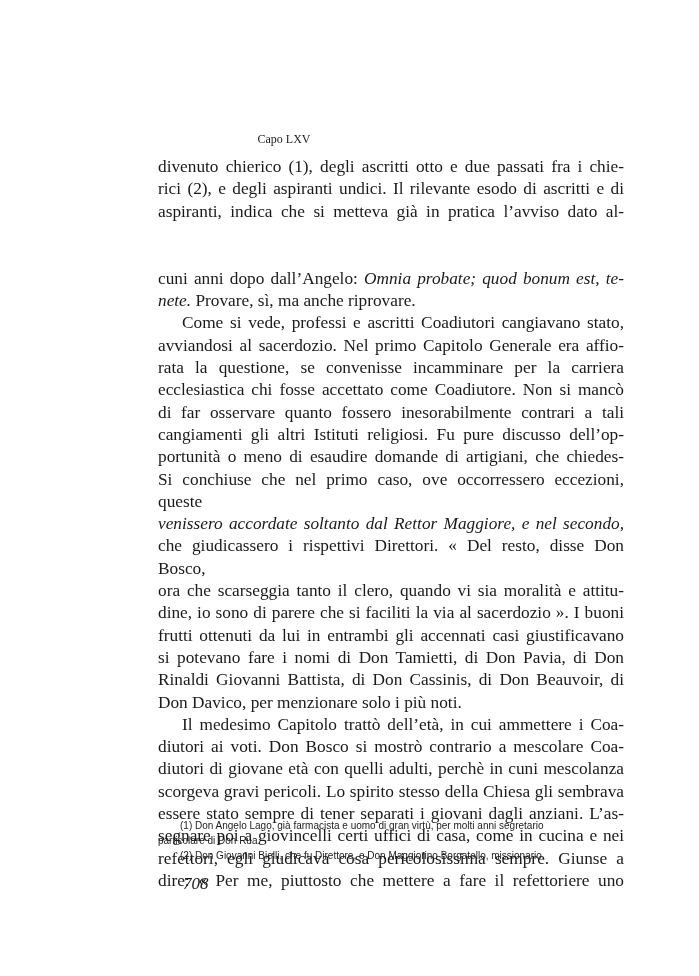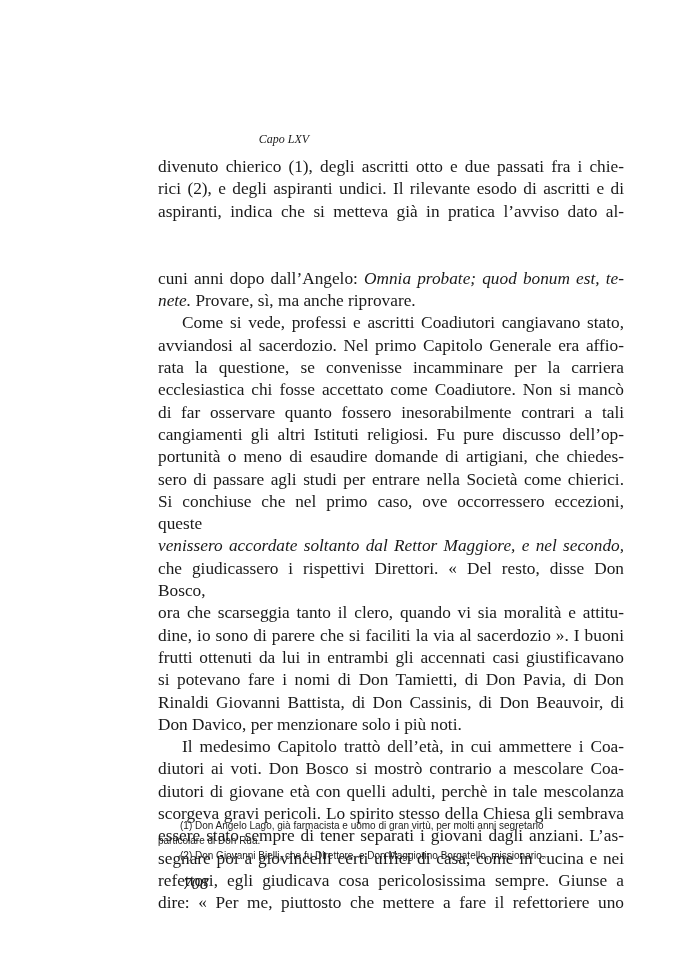--- a/index.html
+++ b/index.html
@@ -1,19 +1,19 @@
 <!DOCTYPE html>
 <html><head>
 <meta charset="utf-8">
 <style>
   html, body { margin: 0; padding: 0; background: #ffffff; }
   body { width: 699px; height: 976px; position: relative; overflow: hidden;
          font-family: "DejaVu Serif", "Liberation Serif", serif; color: #1a1a1a; }
   .running-head { position: absolute; top: 132px; left: 0; width: 568px; text-align: center;
-                  font-family: "Liberation Serif", serif; font-style: italic; font-size: 12px; }
+                  font-family: "Liberation Serif", serif; font-size: 12px; }
   .body-text { position: absolute; top: 156px; left: 158px; width: 466px;
                font-family: "Liberation Serif", serif; font-size: 17.3px; line-height: 22.3px;
                text-align: justify; }
   .body-text p { margin: 0; }
   .line { display: block; text-align: justify; text-align-last: justify; white-space: nowrap; }
   .line.last { text-align-last: left; }
   .line span.it { font-style: italic; }
   .footnotes { position: absolute; top: 818px; left: 158px; width: 466px;
                font-family: Liberation Sans, sans-serif; font-size: 10px; line-height: 15px; }
   .fn { display: block; white-space: nowrap; }
@@ -35,35 +35,34 @@
     <span class="line last" style="white-space: normal;"><span class="it">nete.</span><span> Provare, sì, ma anche riprovare.</span></span>
   </p>
   <p>
     <span class="line" style="text-indent: 24px; white-space: normal;">Come si vede, professi e ascritti Coadiutori cangiavano stato,</span>
     <span class="line" style="white-space: normal;">avviandosi al sacerdozio. Nel primo Capitolo Generale era affio-</span>
     <span class="line" style="white-space: normal;">rata la questione, se convenisse incamminare per la carriera</span>
     <span class="line" style="white-space: normal;">ecclesiastica chi fosse accettato come Coadiutore. Non si mancò</span>
     <span class="line" style="white-space: normal;">di far osservare quanto fossero inesorabilmente contrari a tali</span>
     <span class="line" style="white-space: normal;">cangiamenti gli altri Istituti religiosi. Fu pure discusso dell’op-</span>
     <span class="line" style="white-space: normal;">portunità o meno di esaudire domande di artigiani, che chiedes-</span>
-    <span class="line" style="white-space: normal;">sero di passare agli studi per entrare nella Società come chierici.</span>
     <span class="line" style="white-space: normal;">Si conchiuse che nel primo caso, ove occorressero eccezioni, queste</span>
     <span class="line" style="white-space: normal; font-style: italic;">venissero accordate soltanto dal Rettor Maggiore, e nel secondo,</span>
     <span class="line" style="white-space: normal;">che giudicassero i rispettivi Direttori. « Del resto, disse Don Bosco,</span>
     <span class="line" style="white-space: normal;">ora che scarseggia tanto il clero, quando vi sia moralità e attitu-</span>
     <span class="line" style="white-space: normal;">dine, io sono di parere che si faciliti la via al sacerdozio ». I buoni</span>
     <span class="line" style="white-space: normal;">frutti ottenuti da lui in entrambi gli accennati casi giustificavano</span>
     <span class="line" style="white-space: normal;">si potevano fare i nomi di Don Tamietti, di Don Pavia, di Don</span>
     <span class="line" style="white-space: normal;">Rinaldi Giovanni Battista, di Don Cassinis, di Don Beauvoir, di</span>
     <span class="line last" style="white-space: normal;">Don Davico, per menzionare solo i più noti.</span>
   </p>
   <p>
     <span class="line" style="text-indent: 24px; white-space: normal;">Il medesimo Capitolo trattò dell’età, in cui ammettere i Coa-</span>
     <span class="line" style="white-space: normal;">diutori ai voti. Don Bosco si mostrò contrario a mescolare Coa-</span>
-    <span class="line" style="white-space: normal;">diutori di giovane età con quelli adulti, perchè in tale mescolanza</span>
+    <span class="line" style="white-space: normal;">diutori di giovane età con quelli adulti, perchè in cuni mescolanza</span>
     <span class="line" style="white-space: normal;">scorgeva gravi pericoli. Lo spirito stesso della Chiesa gli sembrava</span>
     <span class="line" style="white-space: normal;">essere stato sempre di tener separati i giovani dagli anziani. L’as-</span>
     <span class="line" style="white-space: normal;">segnare poi a giovincelli certi uffici di casa, come in cucina e nei</span>
     <span class="line" style="white-space: normal;">refettori, egli giudicava cosa pericolosissima sempre. Giunse a</span>
     <span class="line" style="white-space: normal;">dire: « Per me, piuttosto che mettere a fare il refettoriere uno</span>
   </p>
 </div>
 
 <div class="footnotes">
   <span class="fn first">(1) Don Angelo Lago, già farmacista e uomo di gran virtù, per molti anni segretario</span>

